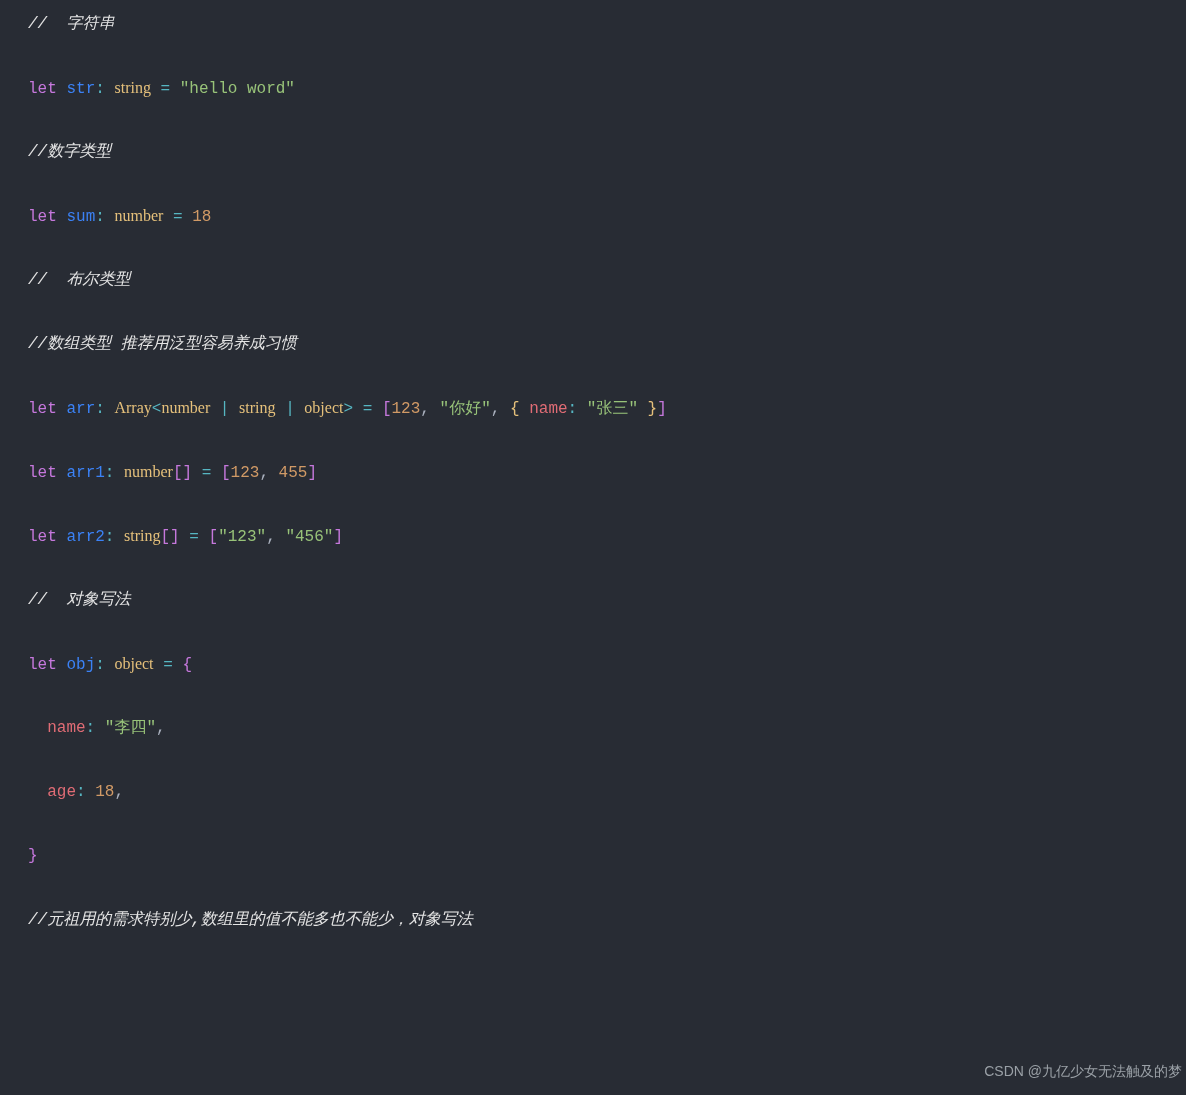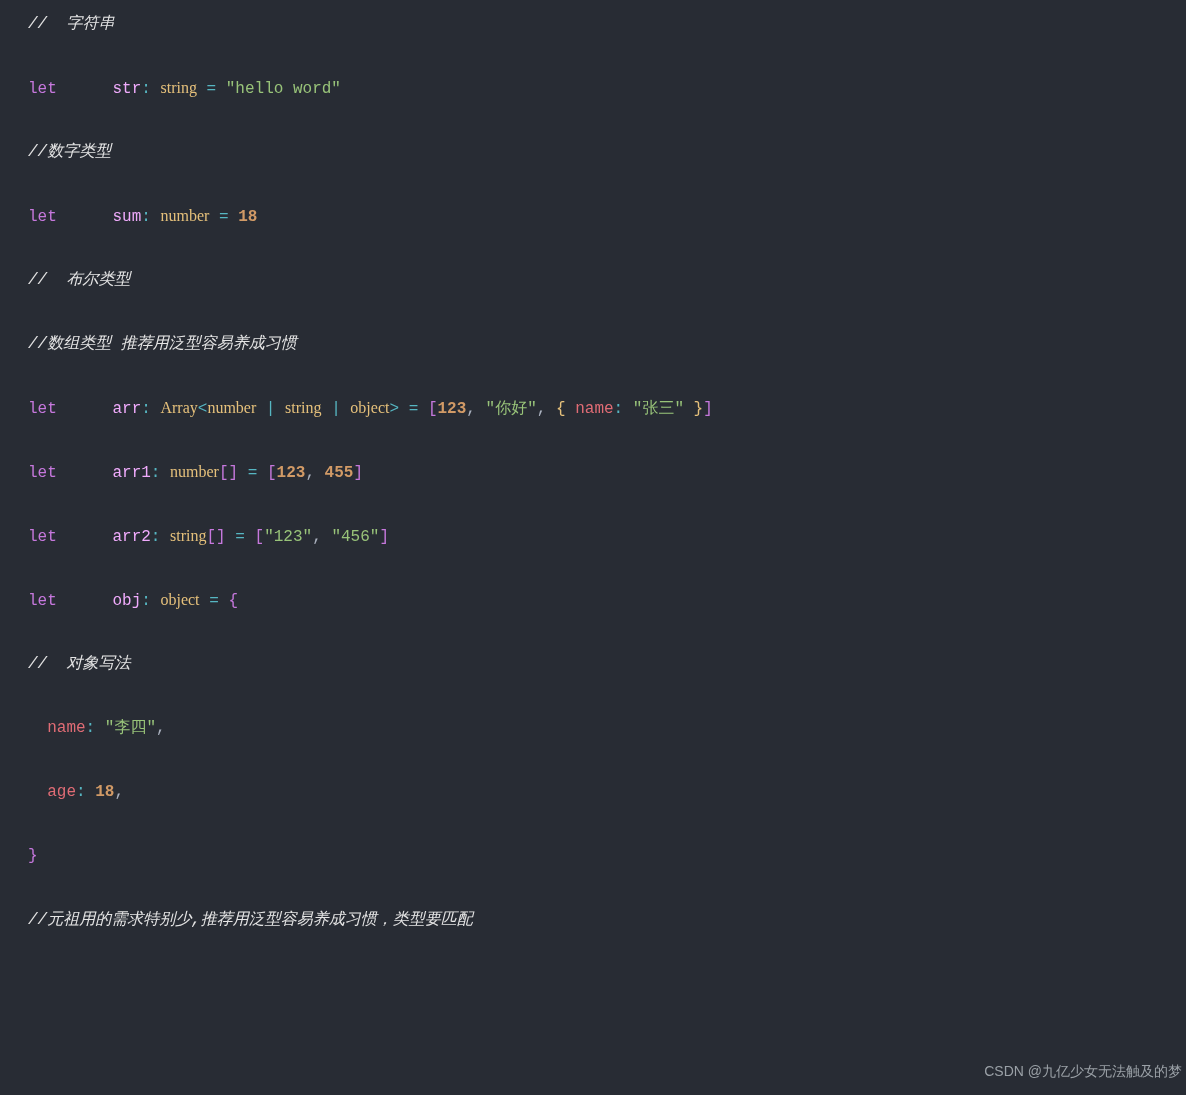--- a/index.html
+++ b/index.html
@@ -12,25 +12,25 @@
     padding: 8px 0 20px 28px;
     position: relative;
     width: 1186px;
     height: 1095px;
     overflow: hidden;
   }
   pre { font-family: inherit; white-space: pre; }
   .line { height: 32px; }
   .comment { color: #e5e5e5; font-style: italic; }
   .kw { color: #c678dd; }
-  .var { color: #f0abfc; margin-left: 46px; }
+  .var { color: #3b82f6; }
   .op { color: #56b6c2; }
   .type { color: #e5c07b; font-family: Liberation Serif, serif; }
   .str { color: #98c379; }
-  .num { color: #d19a66; font-weight: bold; }
+  .num { color: #d19a66; }
   .prop { color: #e06c75; }
   .br { color: #c678dd; }
   .br2 { color: #e5c07b; }
   .pn { color: #abb2bf; }
   .generic { color: #56b6c2; }
   .watermark {
     position: absolute;
     bottom: 8px;
     right: 4px;
     color: #9aa0a6;
@@ -43,26 +43,26 @@
 
 <pre><div class="line"><span class="comment">//  字符串</span></div>
 <div class="line"><span class="kw">let</span> <span class="var">str</span><span class="op">:</span> <span class="type">string</span> <span class="op">=</span> <span class="str">"hello word"</span></div>
 <div class="line"><span class="comment">//数字类型</span></div>
 <div class="line"><span class="kw">let</span> <span class="var">sum</span><span class="op">:</span> <span class="type">number</span> <span class="op">=</span> <span class="num">18</span></div>
 <div class="line"><span class="comment">//  布尔类型</span></div>
 <div class="line"><span class="comment">//数组类型 推荐用泛型容易养成习惯</span></div>
 <div class="line"><span class="kw">let</span> <span class="var">arr</span><span class="op">:</span> <span class="type">Array</span><span class="generic">&lt;</span><span class="type">number</span> <span class="op">|</span> <span class="type">string</span> <span class="op">|</span> <span class="type">object</span><span class="generic">&gt;</span> <span class="op">=</span> <span class="br">[</span><span class="num">123</span><span class="pn">,</span> <span class="str">"你好"</span><span class="pn">,</span> <span class="br2">{</span> <span class="prop">name</span><span class="op">:</span> <span class="str">"张三"</span> <span class="br2">}</span><span class="br">]</span></div>
 <div class="line"><span class="kw">let</span> <span class="var">arr1</span><span class="op">:</span> <span class="type">number</span><span class="br">[]</span> <span class="op">=</span> <span class="br">[</span><span class="num">123</span><span class="pn">,</span> <span class="num">455</span><span class="br">]</span></div>
 <div class="line"><span class="kw">let</span> <span class="var">arr2</span><span class="op">:</span> <span class="type">string</span><span class="br">[]</span> <span class="op">=</span> <span class="br">[</span><span class="str">"123"</span><span class="pn">,</span> <span class="str">"456"</span><span class="br">]</span></div>
+<div class="line"><span class="comment">//  对象写法</span></div>
 <div class="line"><span class="kw">let</span> <span class="var">obj</span><span class="op">:</span> <span class="type">object</span> <span class="op">=</span> <span class="br">{</span></div>
-<div class="line"><span class="comment">//  对象写法</span></div>
 <div class="line">  <span class="prop">name</span><span class="op">:</span> <span class="str">"李四"</span><span class="pn">,</span></div>
 <div class="line">  <span class="prop">age</span><span class="op">:</span> <span class="num">18</span><span class="pn">,</span></div>
 <div class="line"><span class="br">}</span></div>
-<div class="line"><span class="comment">//元祖用的需求特别少,推荐用泛型容易养成习惯，类型要匹配</span></div>
+<div class="line"><span class="comment">//元祖用的需求特别少,数组里的值不能多也不能少，对象写法</span></div>
 
 
 
 
 
 
 
 
 
 

